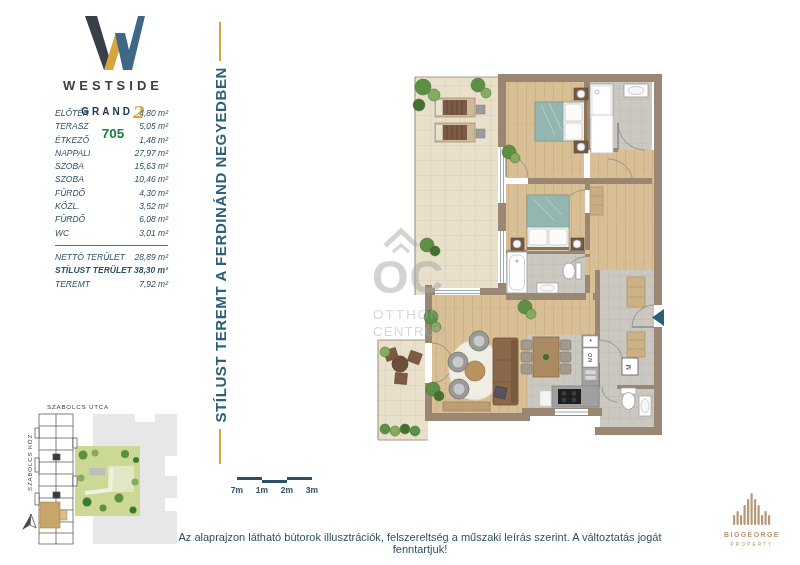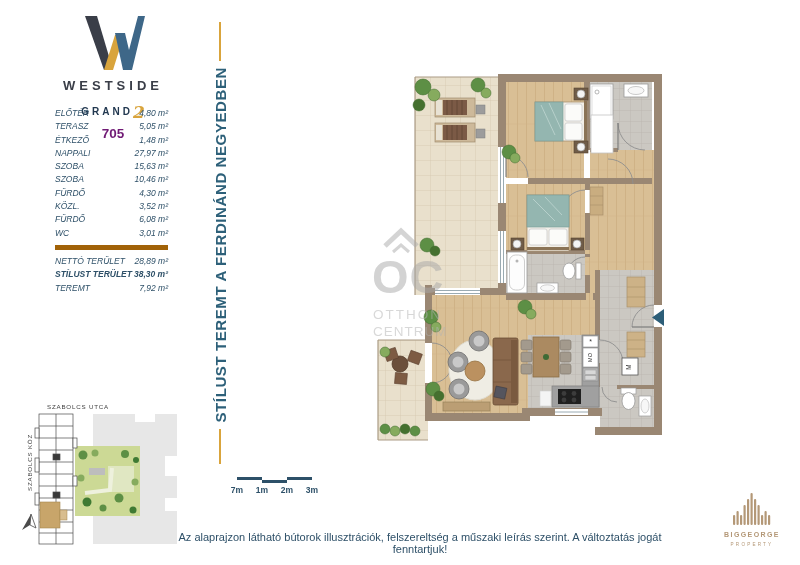--- a/index.html
+++ b/index.html
@@ -3,26 +3,26 @@
 <meta charset="utf-8">
 <style>
   html,body{margin:0;padding:0;background:#fff;}
   body{width:800px;height:565px;position:relative;font-family:"Liberation Sans",sans-serif;overflow:hidden;}
   .abs{position:absolute;}
   
   .logo-block{left:40px;top:16px;width:146px;text-align:center;}
   .brand-name{font-size:13px;letter-spacing:4px;color:#3a3e48;font-weight:600;margin-top:4px;}
   .brand-line2{font-size:10px;letter-spacing:3px;color:#223850;font-weight:bold;margin-top:6px;}
   .brand-two{font-family:"DejaVu Serif",serif;font-style:italic;font-size:17px;color:#d9a43c;font-weight:bold;position:relative;top:3px;letter-spacing:0;}
-  .unit-no{font-size:13.5px;font-weight:bold;color:#701a75;margin-top:7px;}
+  .unit-no{font-size:13.5px;font-weight:bold;color:#15803d;margin-top:7px;}
   
   .room-table{left:55px;top:107px;width:113px;color:#2e5068;font-size:8.5px;}
   .trow{display:flex;justify-content:space-between;line-height:13.3px;font-style:italic;}
   .tv{text-align:right;}
-  .totals{border-top:5px solid #a16207;margin-top:5px;padding-top:5px;}
+  .totals{border-top:1px solid #a16207;margin-top:5px;padding-top:5px;}
   .totals .trow.bold{font-weight:bold;}
   
   .tagline-col{left:204px;top:22px;width:32px;height:442px;display:flex;flex-direction:column;align-items:center;}
   .gold-line{width:2px;background:#d9a43c;}
   .gl-top{height:56px;}
   .gl-bottom{height:50px;}
   .tagline-text{writing-mode:vertical-rl;transform:rotate(180deg);font-size:15px;font-weight:600;color:#2d6079;letter-spacing:.6px;margin:6px 0;white-space:nowrap;}
   
   .scalebar{left:228px;top:471px;width:110px;height:28px;color:#2d5068;}
   .seg{position:absolute;height:3px;background:#2d5068;width:25px;}

